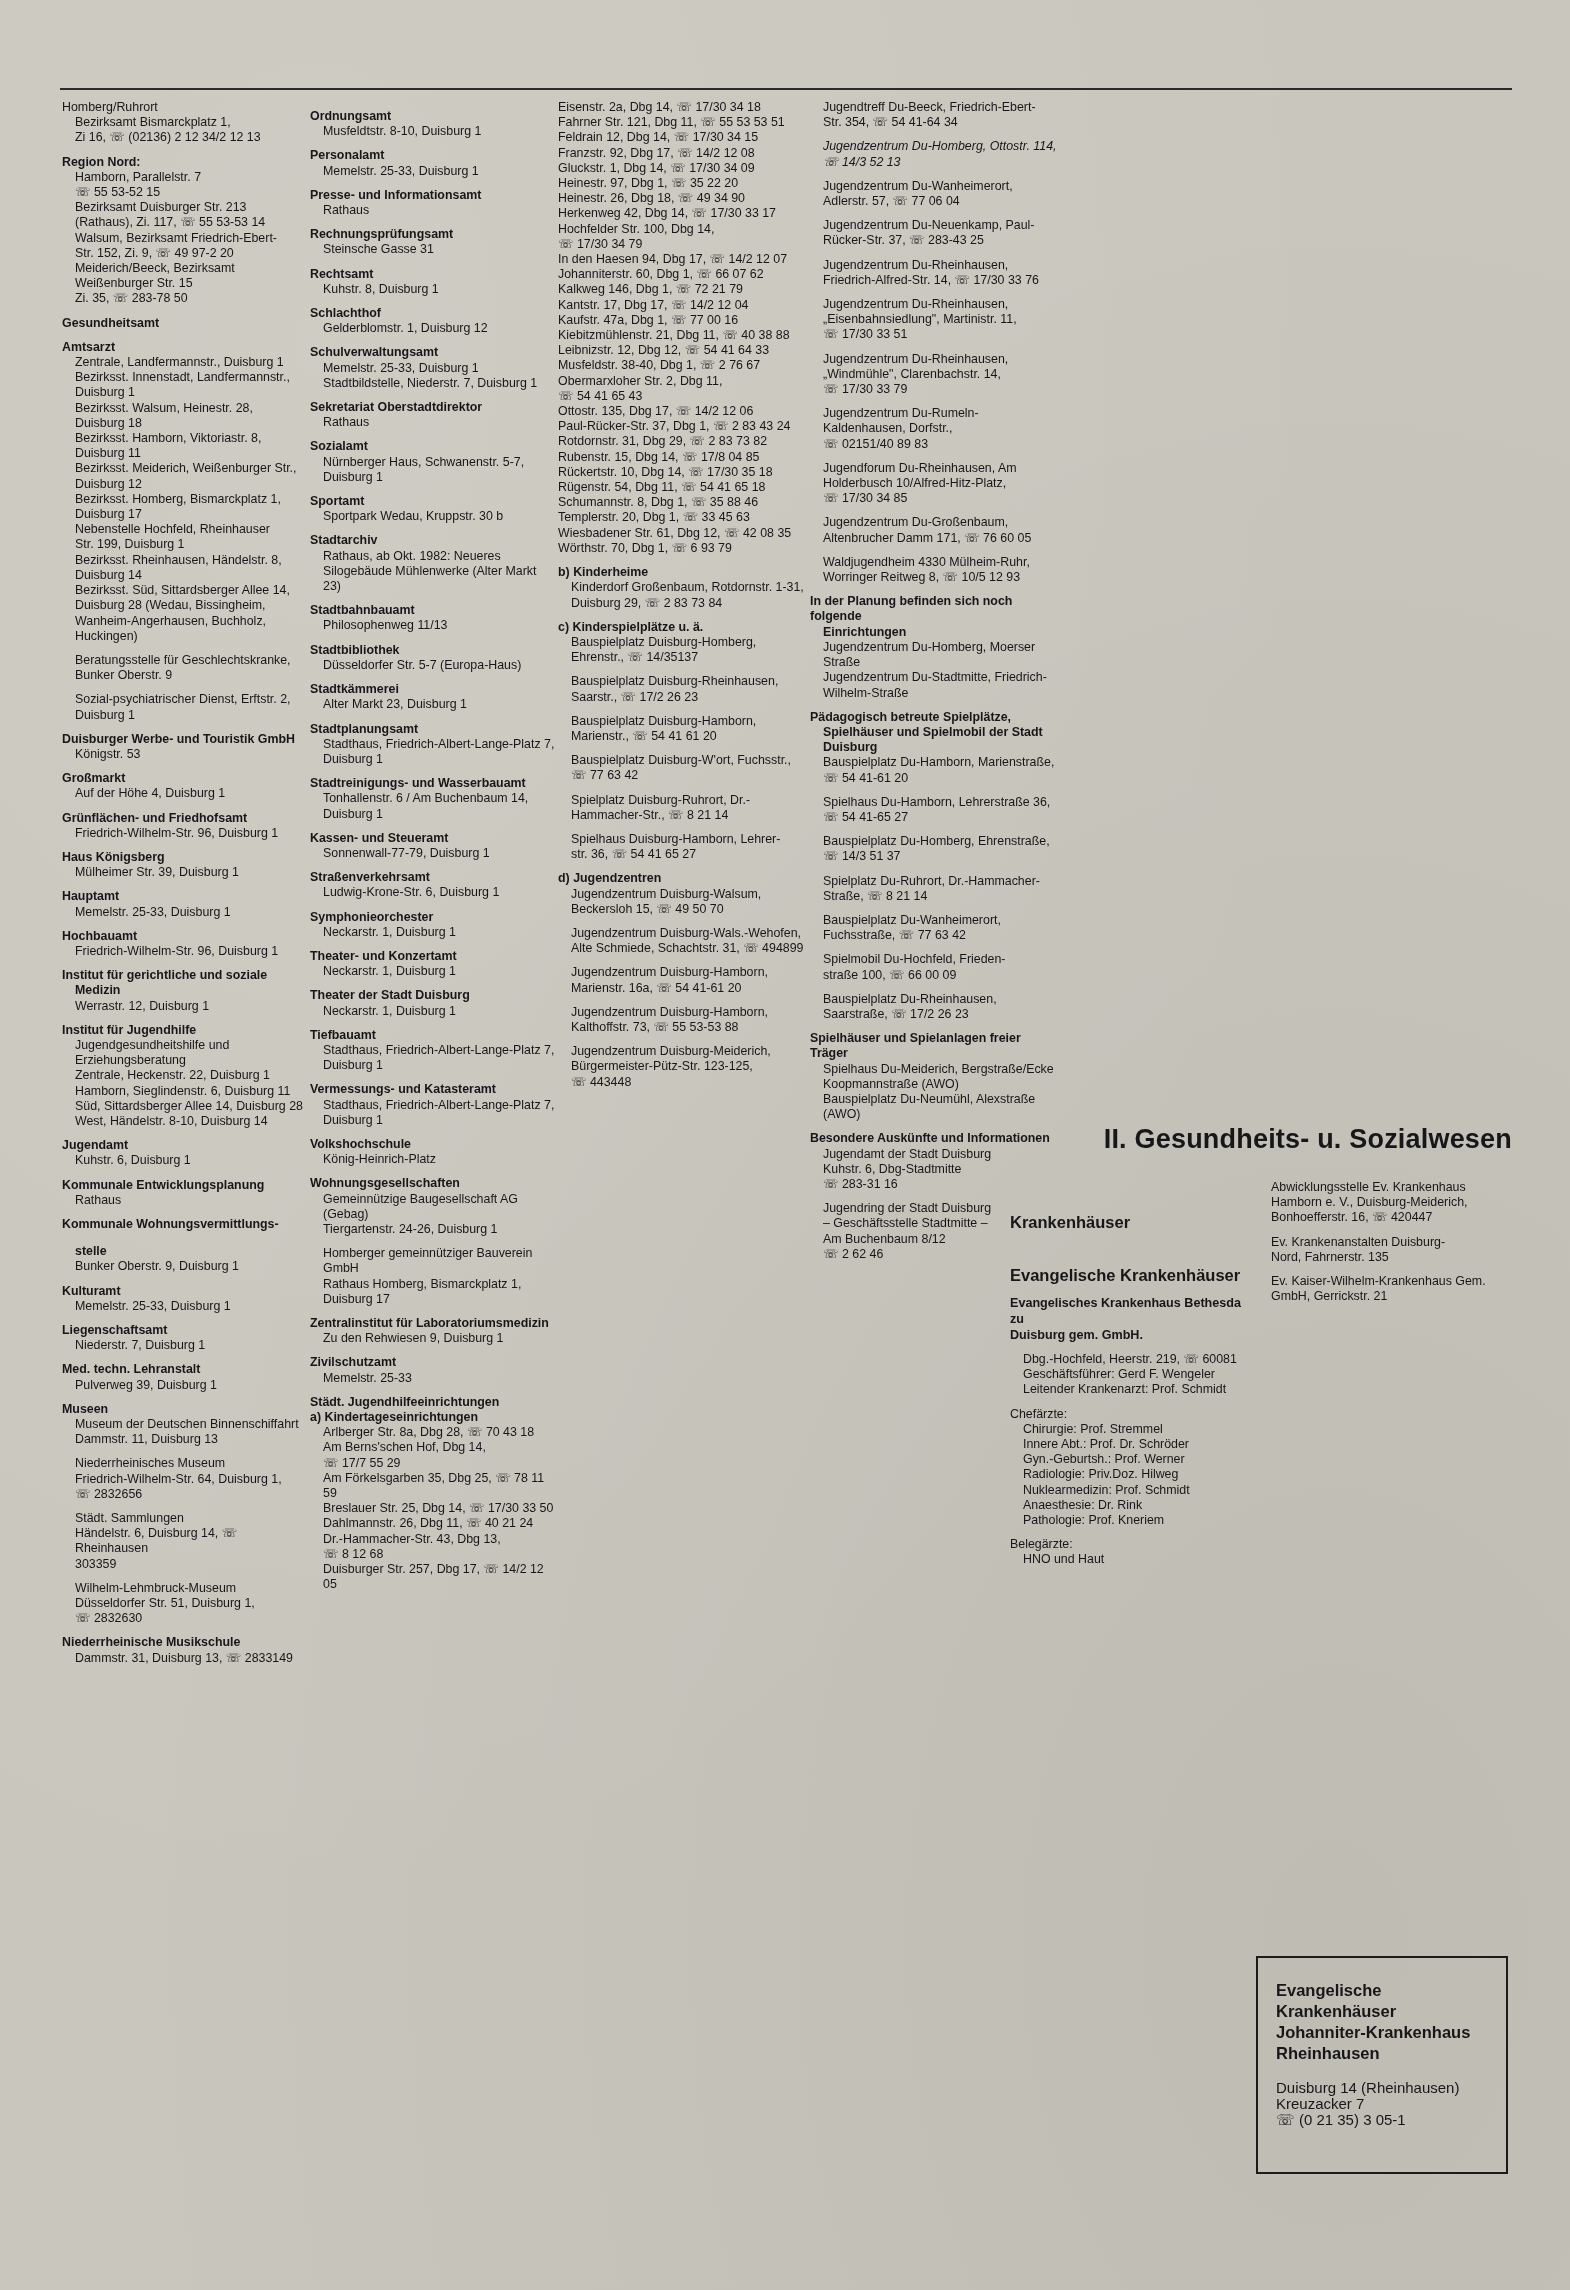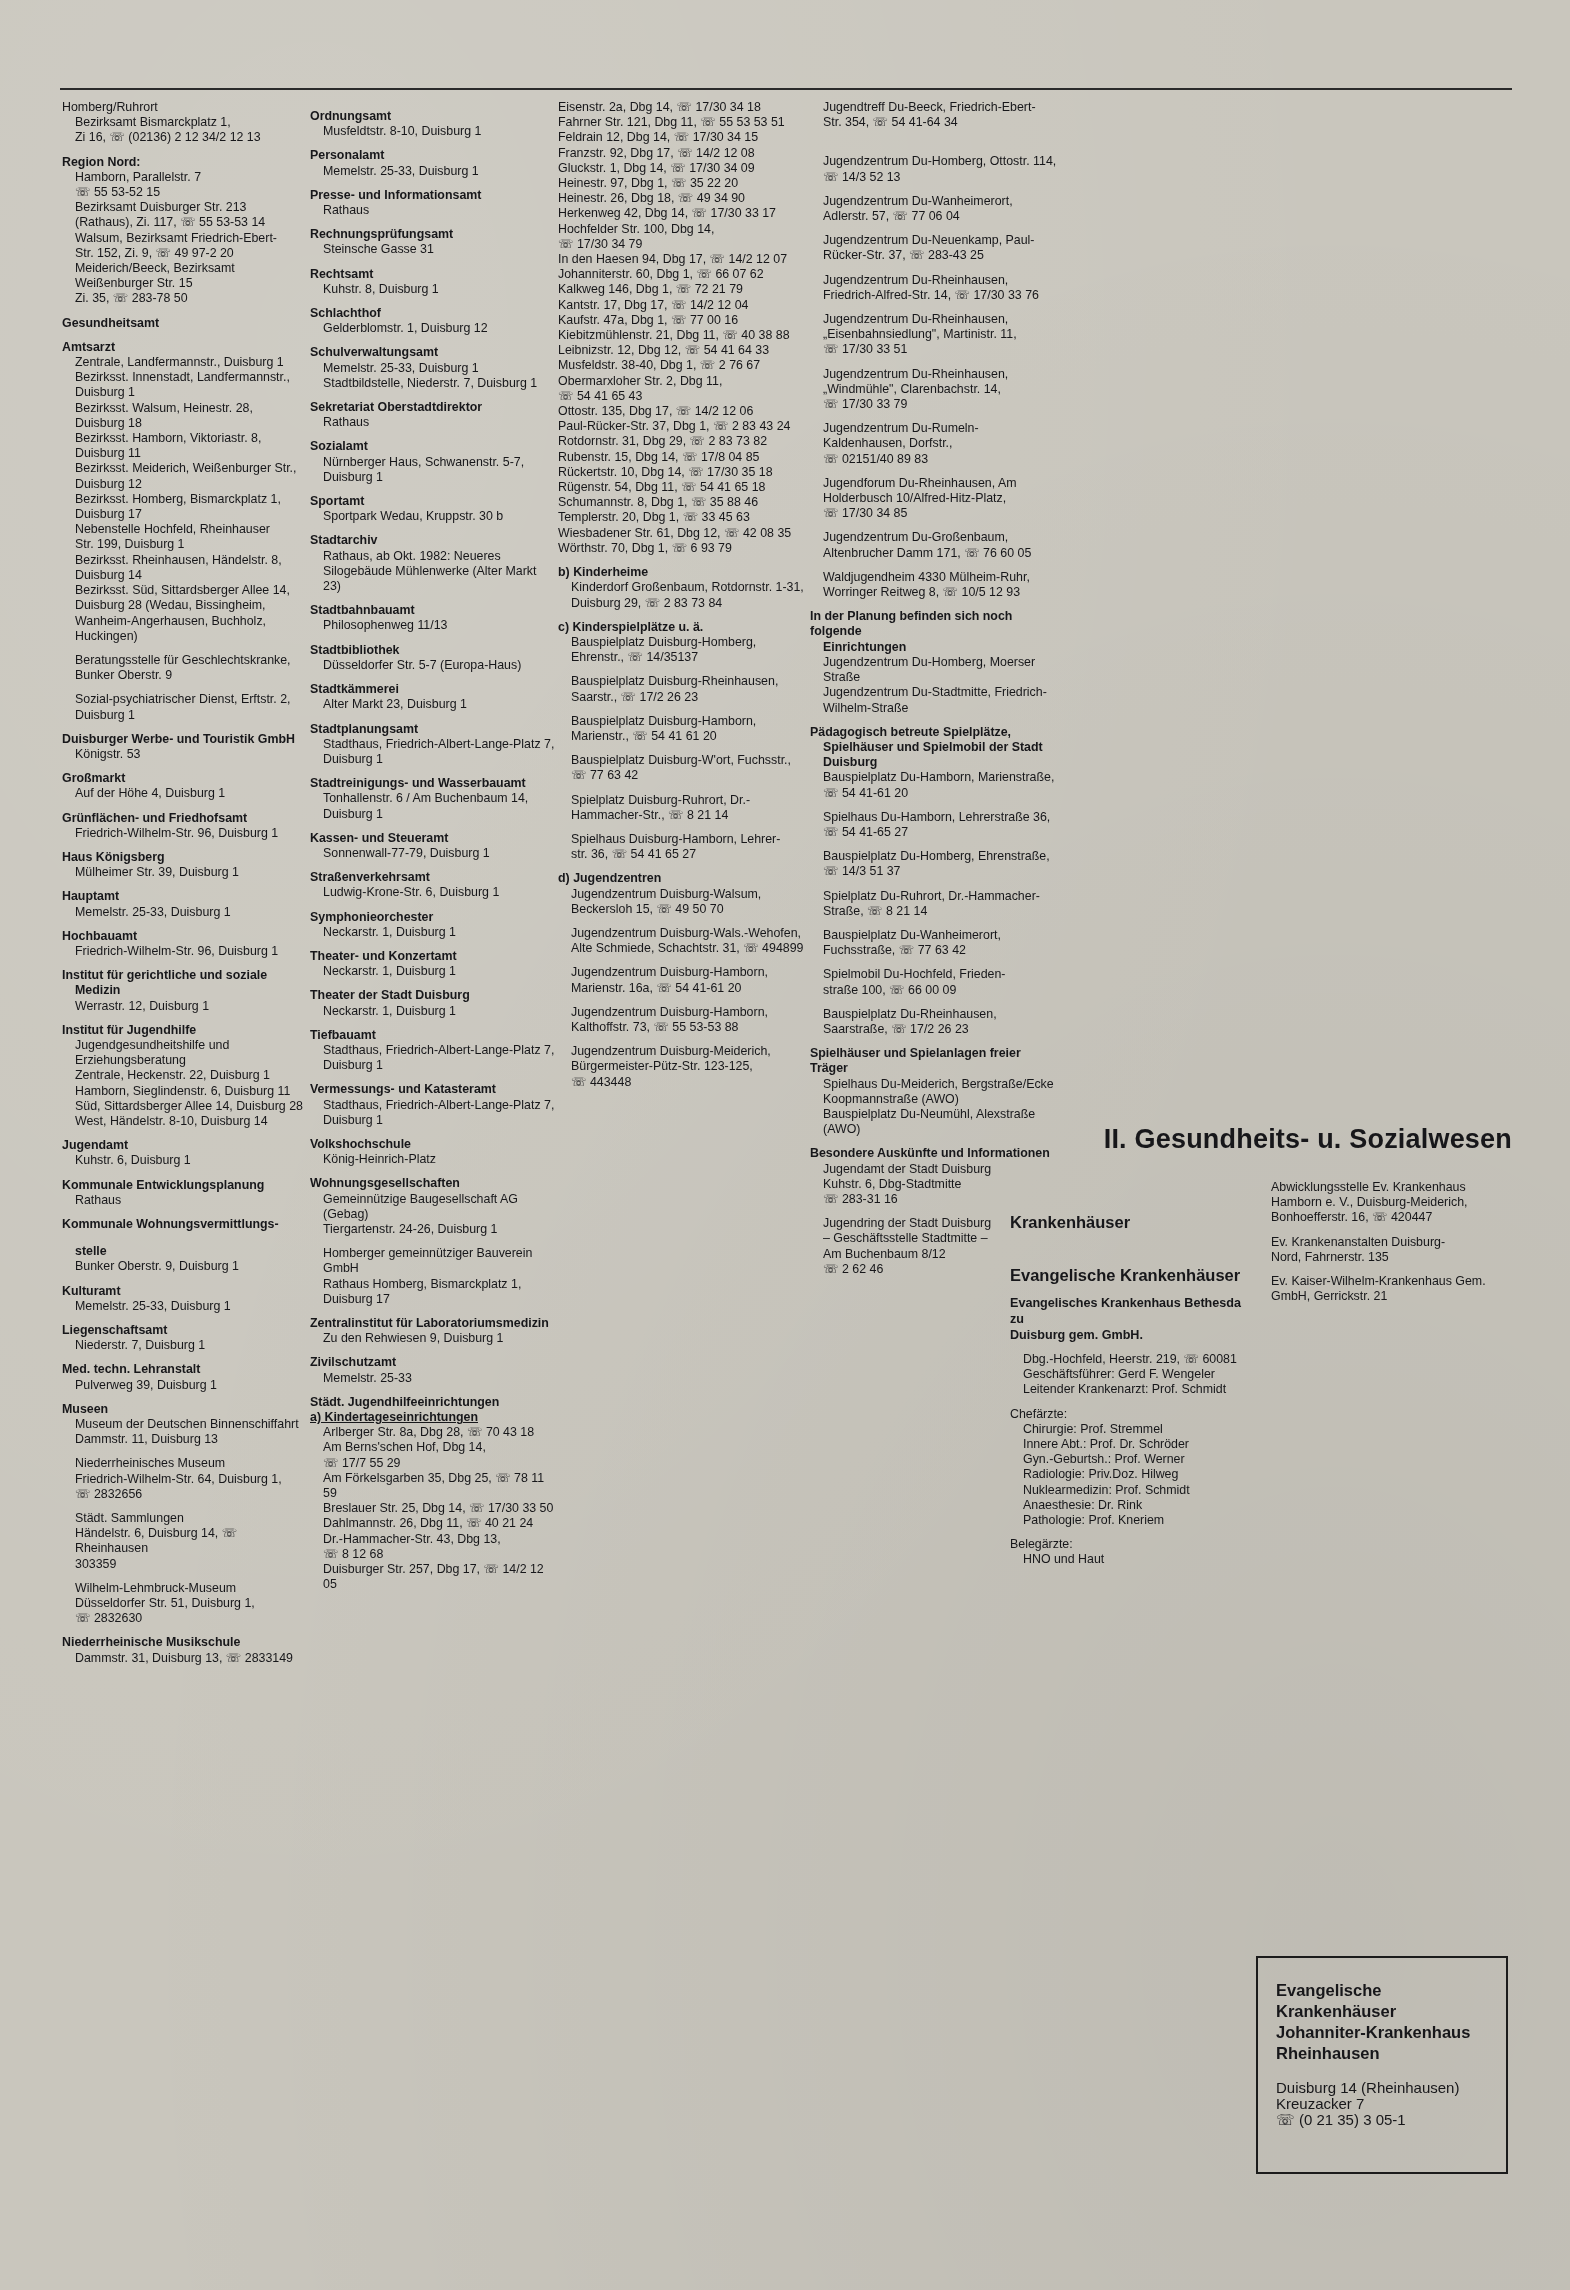--- a/index.html
+++ b/index.html
@@ -342,21 +342,21 @@
         </div>
         <div class="hd">Zentralinstitut für Laboratoriumsmedizin</div>
         <div class="sub">
           <div>Zu den Rehwiesen 9, Duisburg 1</div>
         </div>
         <div class="hd">Zivilschutzamt</div>
         <div class="sub">
           <div>Memelstr. 25-33</div>
         </div>
         <div class="hd">Städt. Jugendhilfeeinrichtungen</div>
-        <div class="ln" style="font-weight: bold; text-decoration: underline;">
+        <div class="ln" style="font-weight: bold;">
           <div>a) Kindertageseinrichtungen</div>
         </div>
         <div class="sub">
           <div>Arlberger Str. 8a, Dbg 28, ☏  70 43 18</div>
           <div>Am Berns'schen Hof, Dbg 14,</div>
           <div>☏  17/7 55 29</div>
           <div>Am Förkelsgarben 35, Dbg 25, ☏  78 11 59</div>
           <div>Breslauer Str. 25, Dbg 14, ☏  17/30 33 50</div>
           <div>Dahlmannstr. 26, Dbg 11, ☏  40 21 24</div>
           <div>Dr.-Hammacher-Str. 43, Dbg 13,</div>
@@ -454,21 +454,21 @@
           <div>Jugendzentrum Duisburg-Meiderich,</div>
           <div>Bürgermeister-Pütz-Str. 123-125,</div>
           <div>☏  443448</div>
         </div>
       </div>
     <div class="col c4">
         <div class="sub">
           <div>Jugendtreff Du-Beeck, Friedrich-Ebert-</div>
           <div>Str. 354, ☏  54 41-64 34</div>
         </div>
-        <div class="sub" style="margin-top: 24px;">
+        <div class="sub" style="margin-top: 9px; font-style: italic;">
           <div>Jugendzentrum Du-Homberg, Ottostr. 114,</div>
           <div>☏  14/3 52 13</div>
         </div>
         <div class="sub" style="margin-top: 9px;">
           <div>Jugendzentrum Du-Wanheimerort,</div>
           <div>Adlerstr. 57, ☏  77 06 04</div>
         </div>
         <div class="sub" style="margin-top: 9px;">
           <div>Jugendzentrum Du-Neuenkamp, Paul-</div>
           <div>Rücker-Str. 37, ☏  283-43 25</div>

